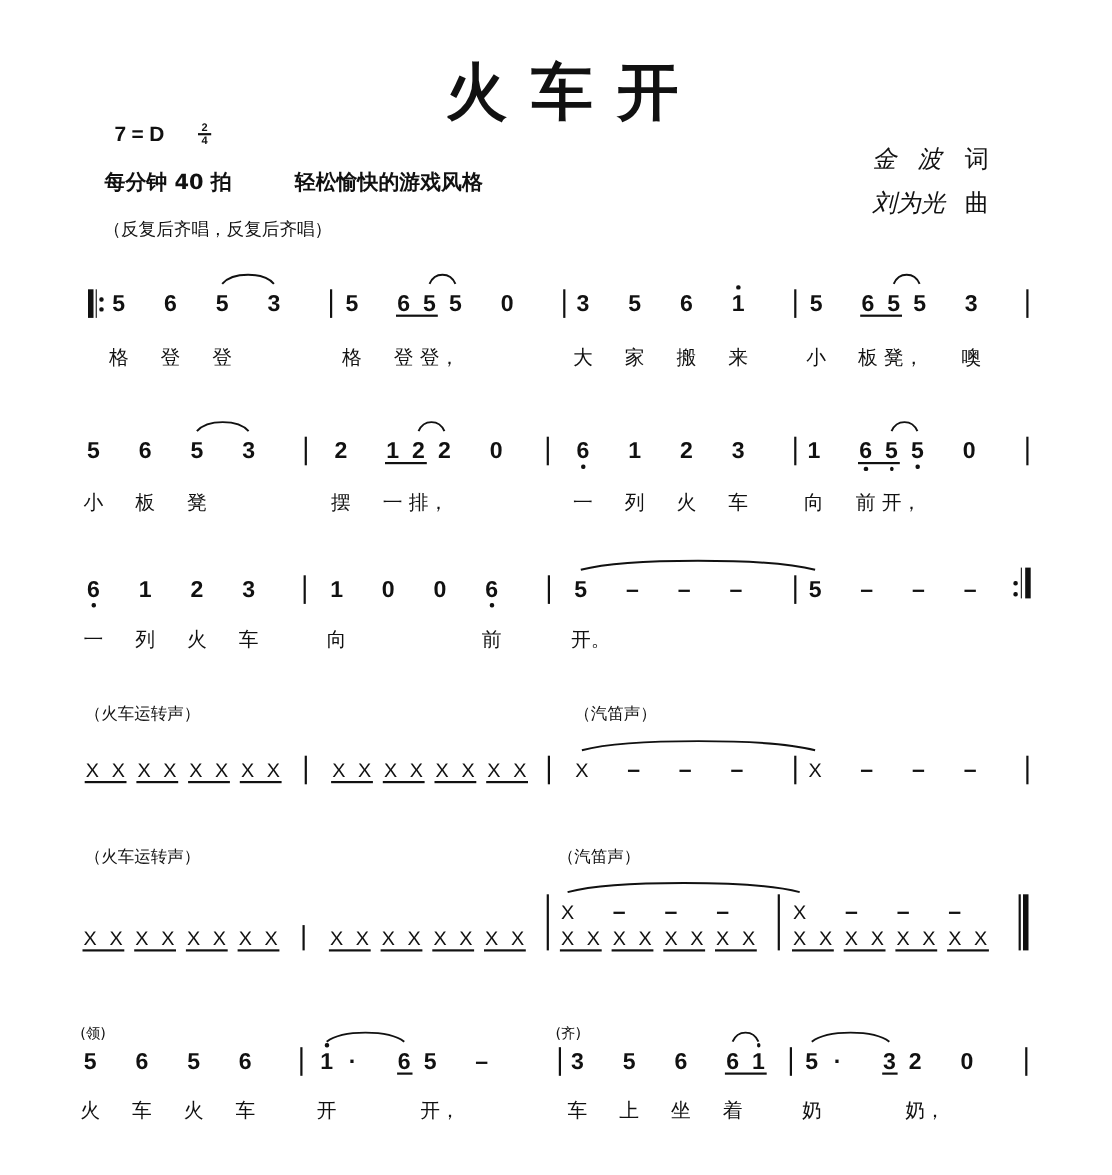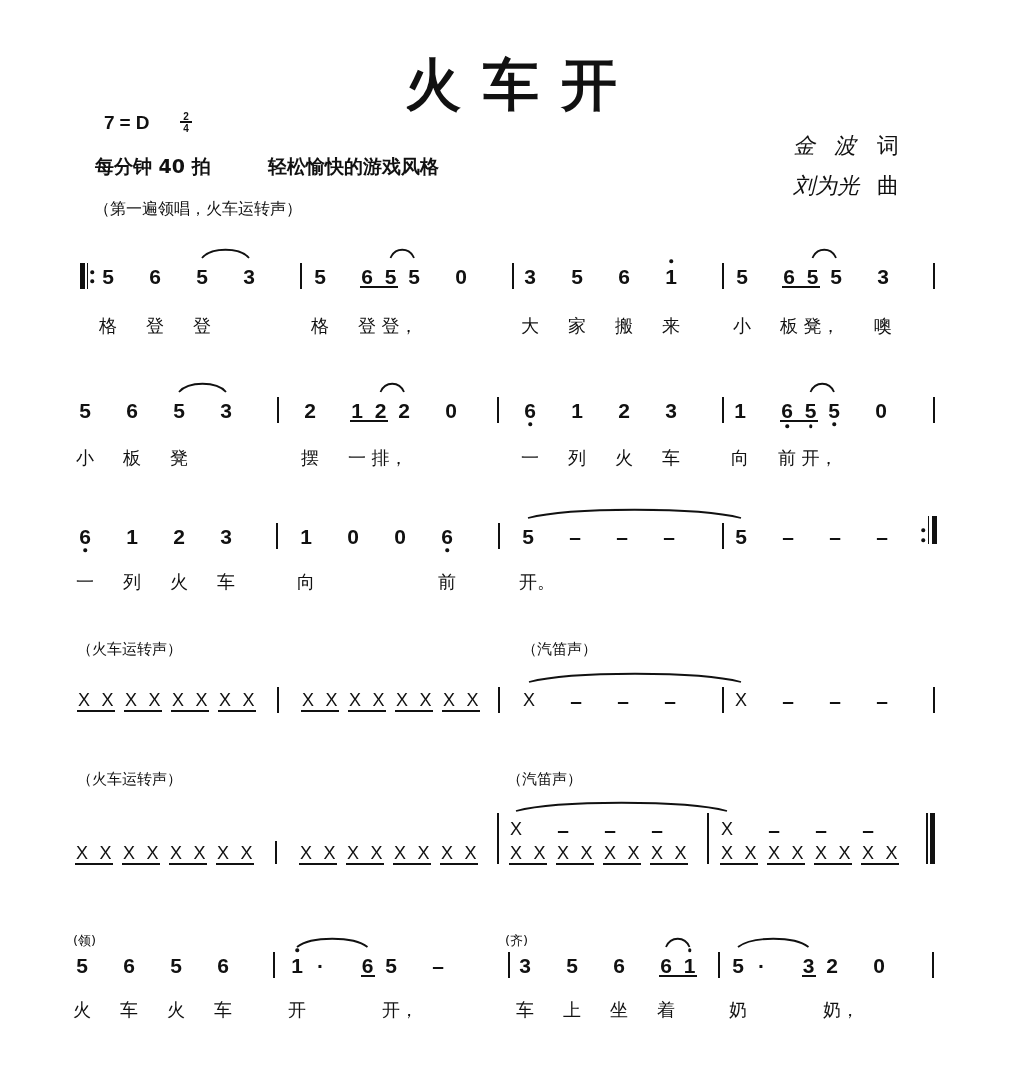--- a/index.html
+++ b/index.html
@@ -43,21 +43,21 @@
   <div>2</div>
   <div class="fline"></div>
   <div>4</div>
 </div>
 <div class="abs tempo">每分钟 40 拍</div>
 <div class="abs expr">轻松愉快的游戏风格</div>
 <div class="abs credit name" style="top:135px">金 波</div>
 <div class="abs credit role" style="top:135px">词</div>
 <div class="abs credit name" style="top:175px">刘为光</div>
 <div class="abs credit role" style="top:175px">曲</div>
-<div class="abs perf">（第一遍领唱，火车运转声）</div>
+<div class="abs perf">（反复后齐唱，反复后齐唱）</div>
 
 <div id="score">
     <span class="note" style="left: 108px; top: 276px;">5</span>
     <span class="lyric" style="left: 99px; top: 316px;">格</span>
     <span class="note" style="left: 155px; top: 276px;">6</span>
     <span class="lyric" style="left: 146px; top: 316px;">登</span>
     <span class="note" style="left: 202px; top: 276px;">5</span>
     <span class="lyric" style="left: 193px; top: 316px;">登</span>
     <span class="note" style="left: 249px; top: 276px;">3</span>
     <span class="note" style="left: 320px; top: 276px;">5</span>

